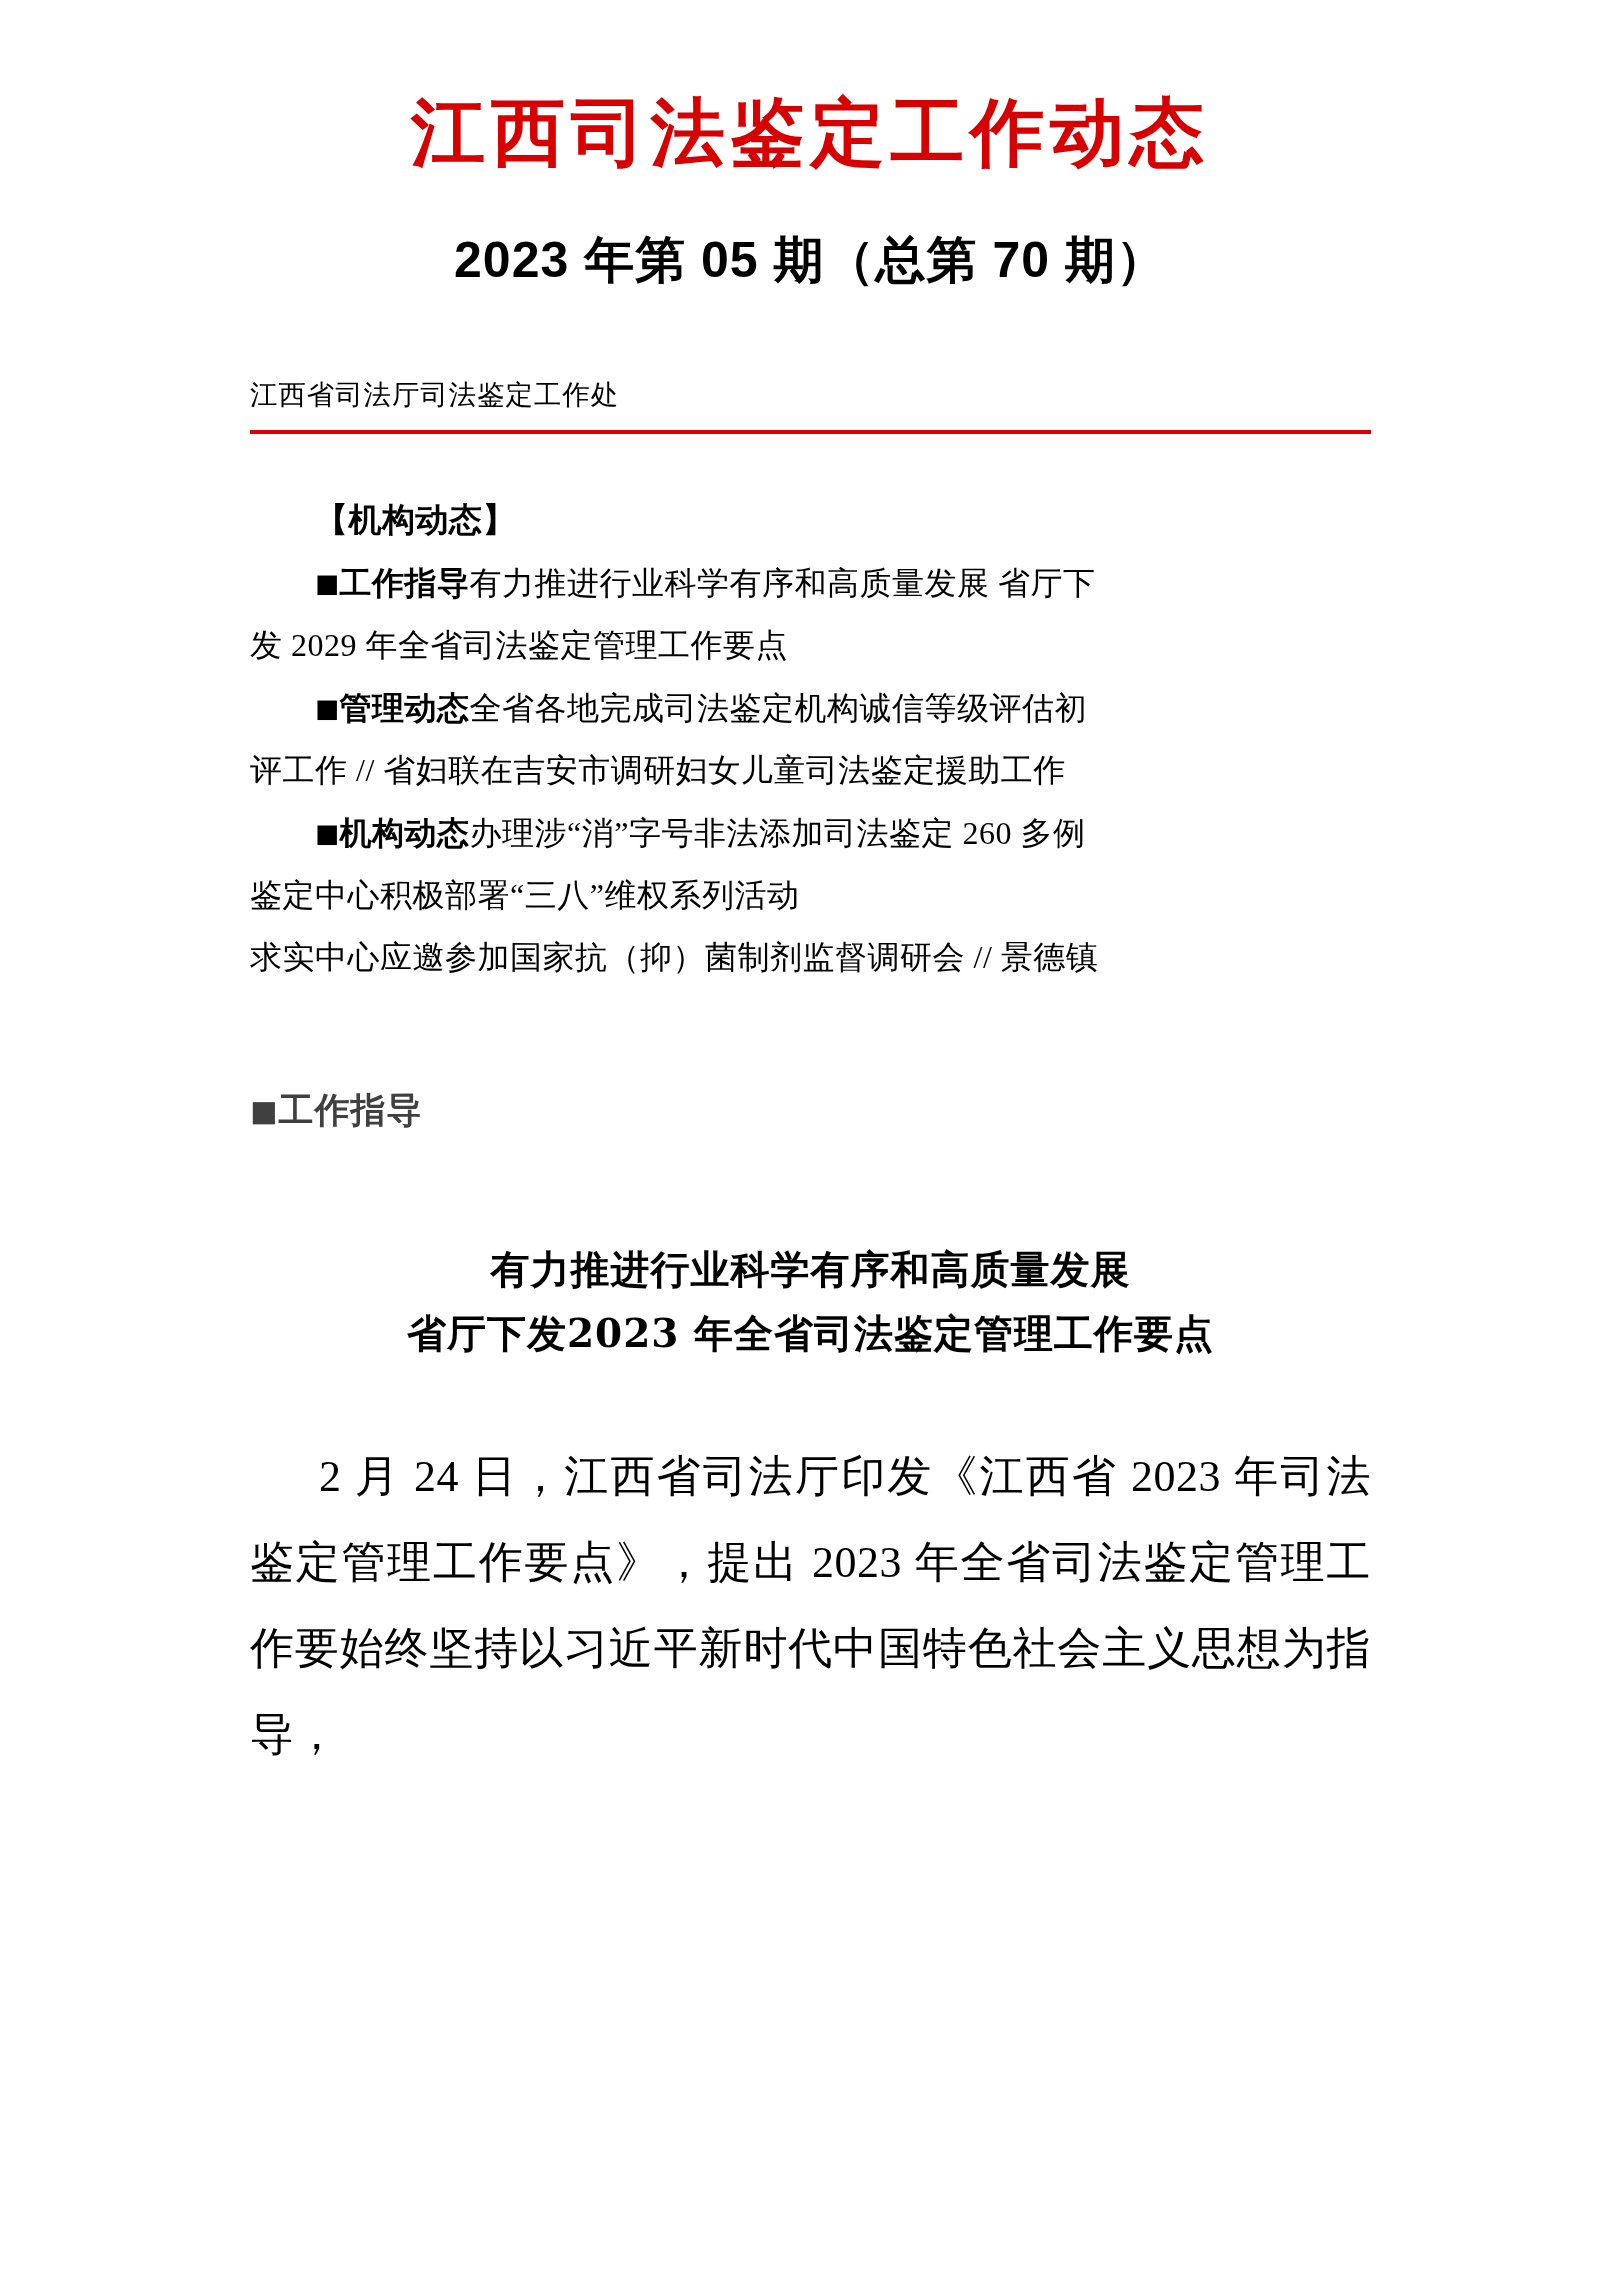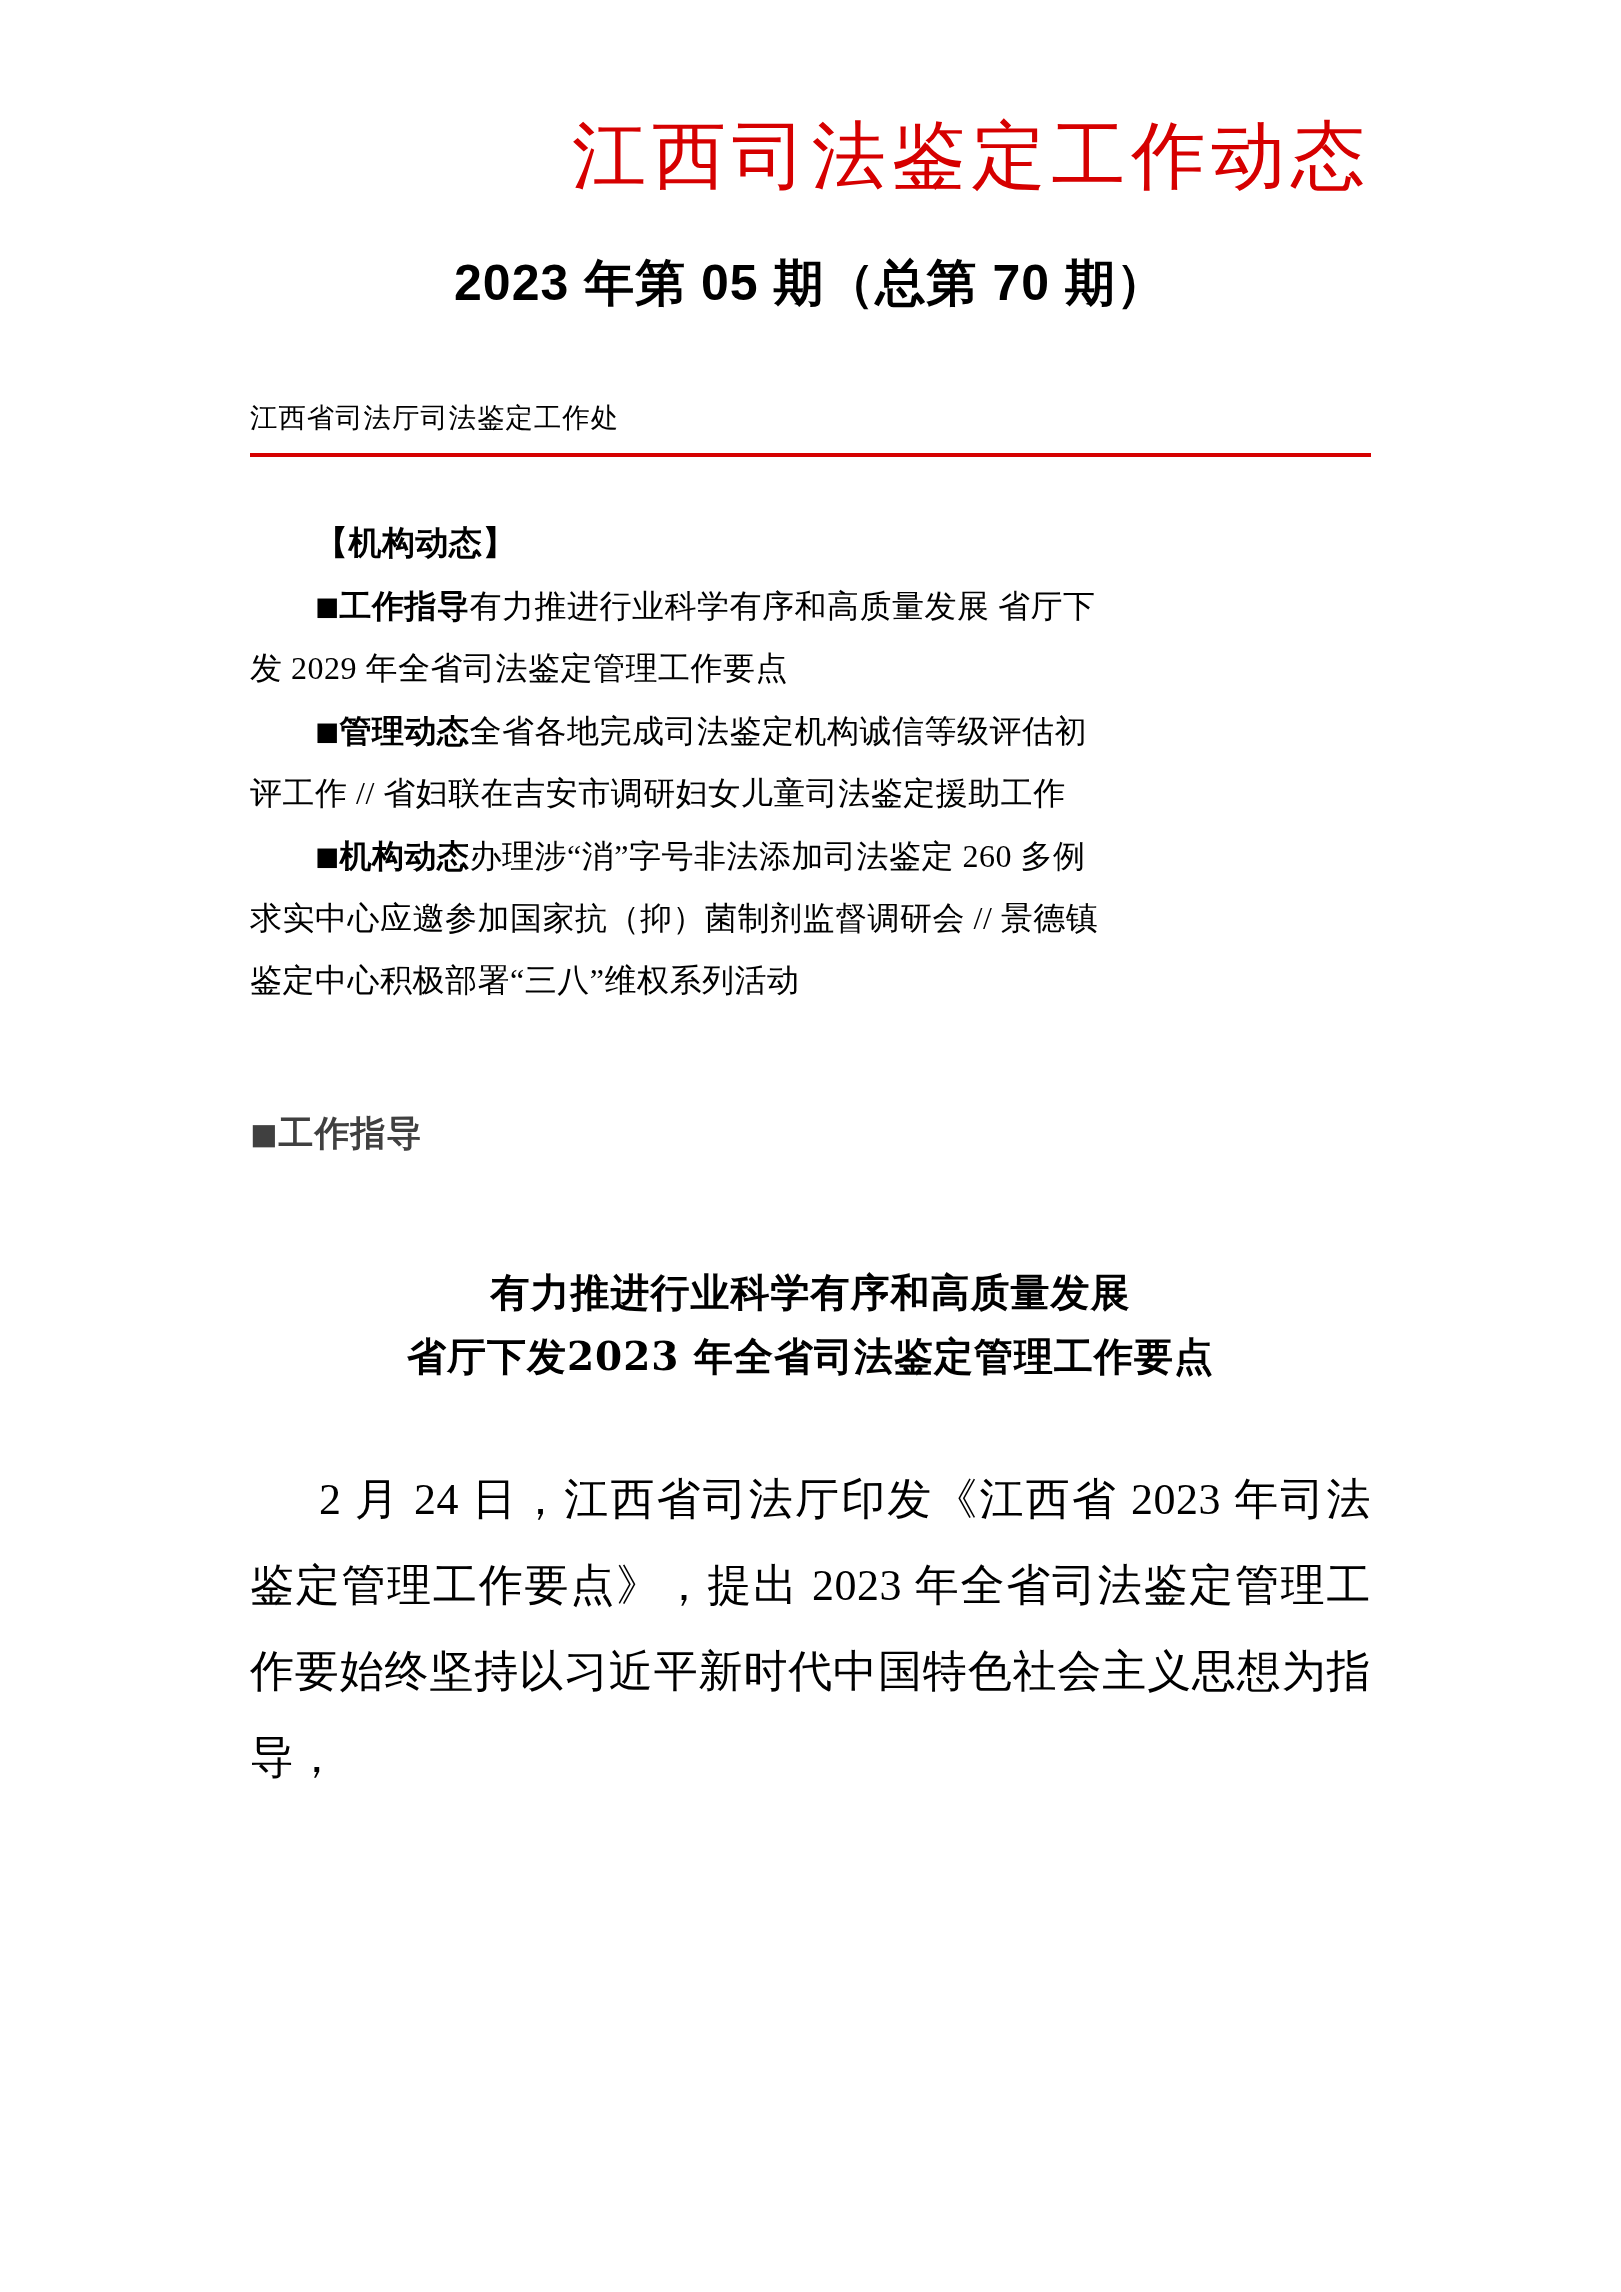--- a/index.html
+++ b/index.html
@@ -17,27 +17,27 @@
   }
   .page {
     position: relative;
     width: 1621px;
     height: 2293px;
     box-sizing: border-box;
     padding: 0 250px;
   }
   
   .masthead {
-    text-align: right;
+    text-align: center;
     color: #d60000;
     font-family: "DejaVu Serif", serif;
-    font-weight: normal;
+    font-weight: bold;
     font-size: 74px;
     letter-spacing: 5.9px;
-    margin-top: 115px;
+    margin-top: 92px;
     line-height: 1.1;
   }
   .issue-line {
     text-align: center;
     font-family: "Liberation Sans", sans-serif;
     font-size: 50px;
     font-weight: bold;
     margin-top: 54px;
     letter-spacing: 1px;
   }
@@ -150,22 +150,22 @@
     <p class="cont">发 2029 年全省司法鉴定管理工作要点</p>
 
     <p>
       <span class="sq">■</span><span class="cat">管理动态</span><span>全省各地完成司法鉴定机构诚信等级评估初</span>
     </p>
     <p class="cont">评工作  //  省妇联在吉安市调研妇女儿童司法鉴定援助工作</p>
 
     <p>
       <span class="sq">■</span><span class="cat">机构动态</span><span>办理涉“消”字号非法添加司法鉴定 260 多例</span>
     </p>
+    <p class="cont">鉴定中心积极部署“三八”维权系列活动</p>
     <p class="cont">求实中心应邀参加国家抗（抑）菌制剂监督调研会  //  景德镇</p>
-    <p class="cont">鉴定中心积极部署“三八”维权系列活动</p>
   </div>
 
   <div class="section-head">
     <span class="sq">■</span><span>工作指导</span>
   </div>
 
   <div class="article-title">
     <div>有力推进行业科学有序和高质量发展</div>
     <div>省厅下发2023 年全省司法鉴定管理工作要点</div>
   </div>

